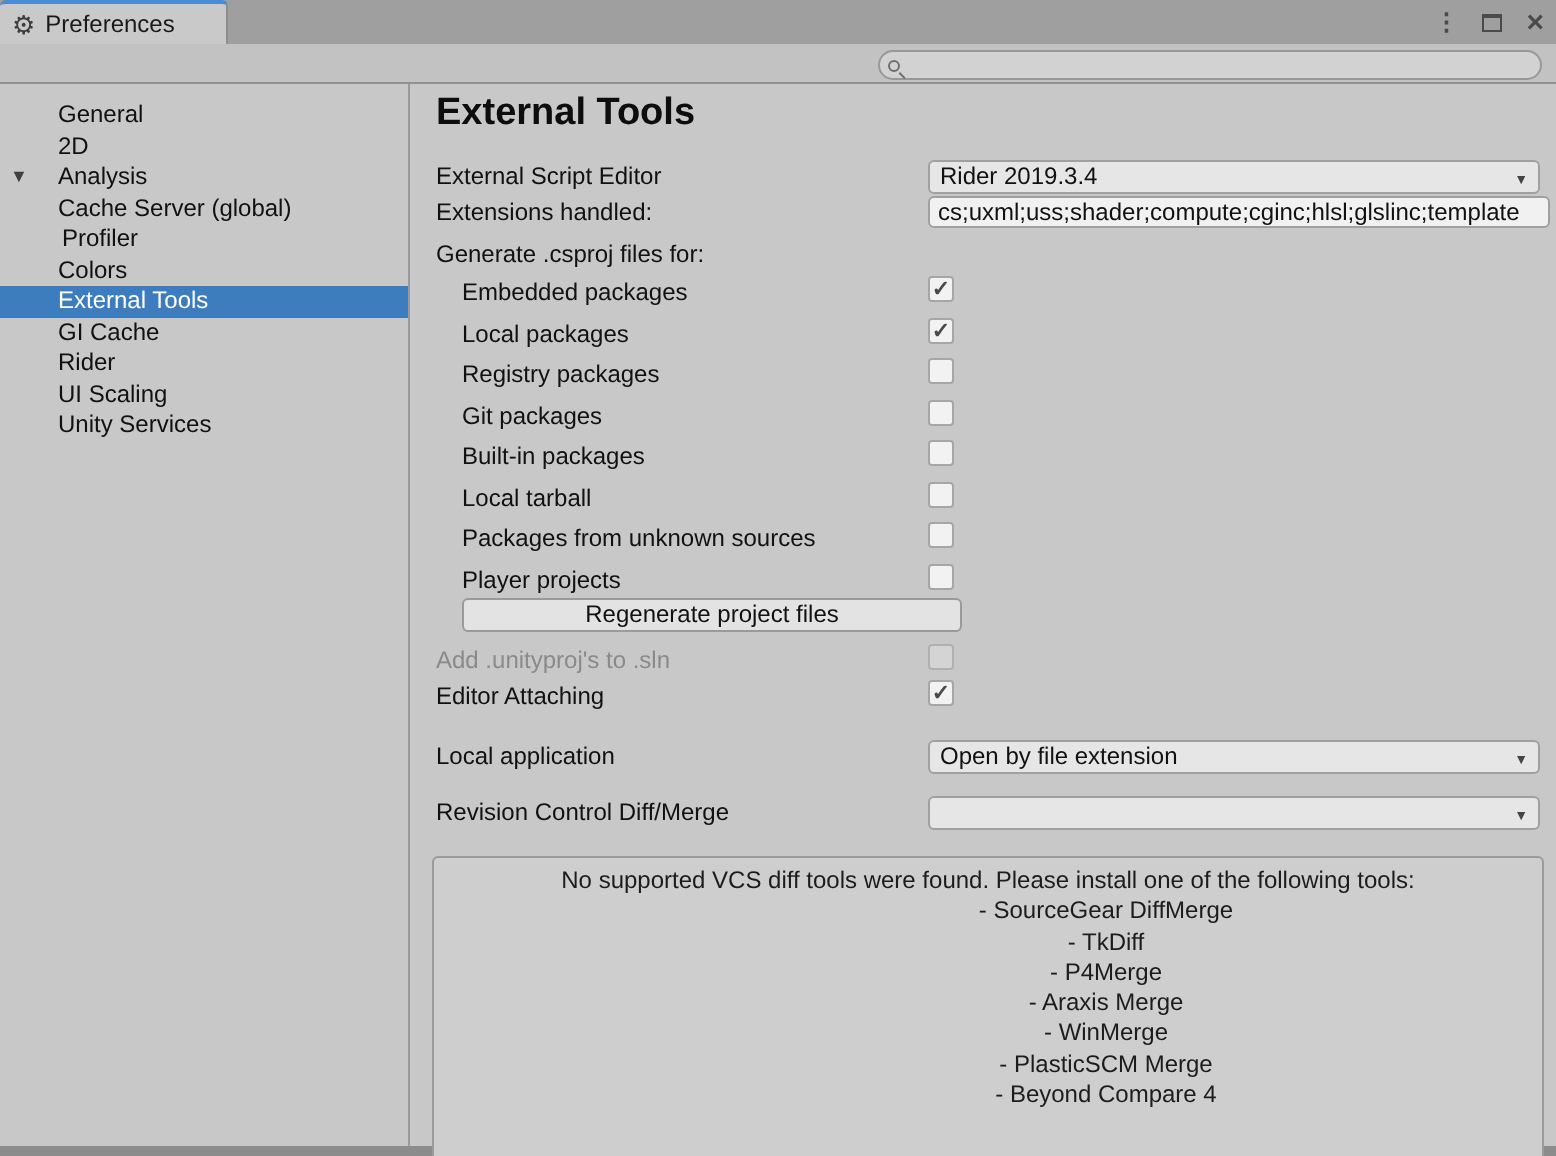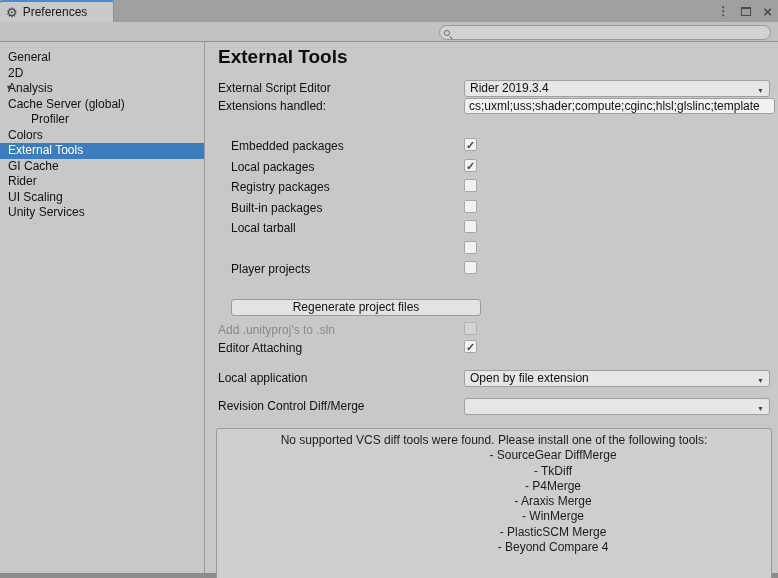--- a/index.html
+++ b/index.html
@@ -36,21 +36,21 @@
     background:#d2d2d2; border:1px solid #989898; border-radius:8px;
     display:flex; align-items:center; padding-left:4px;
   }
   .mag { width:6px; height:6px; border:1px solid #6f6f6f; border-radius:50%; position:relative; flex:none; }
   .mag::after { content:""; position:absolute; left:5px; top:5px; width:4px; height:1px; background:#6f6f6f; transform:rotate(45deg); transform-origin:0 0; }
   .searchinput { border:none; background:transparent; outline:none; flex:1; font-size:11px; height:12px; font-family:"Liberation Sans",sans-serif; }
 
   
   .body { flex:1; display:flex; min-height:0; }
   .sidebar { width:205px; border-right:1px solid #9a9a9a; padding-top:8px; flex:none; }
-  .side-item { height:15.5px; line-height:15.5px; padding-left:8px; position:relative; color:#111; white-space:nowrap; }
+  .side-item { height:15.5px; line-height:15.5px; padding-left:29px; position:relative; color:#111; white-space:nowrap; }
   .side-item.indent { padding-left:31px; }
   .side-item.selected { background:#3d7dbd; color:#fff; }
   .tri { position:absolute; left:5px; top:0; font-size:9px; color:#404040; }
 
   .main { flex:1; position:relative; }
   .h1 { position:absolute; left:13px; top:4px; font-size:19px; font-weight:bold; color:#0d0d0d; }
   .lbl { position:absolute; left:13px; white-space:nowrap; }
   .lbl.dim { color:#8a8a8a; }
 
   .dropdown {
@@ -138,42 +138,48 @@
       <div class="dropdown" style="top:38px">
         <span>Rider 2019.3.4</span>
         <span class="arrow">▼</span>
       </div>
 
       <div class="lbl" style="top:57px">Extensions handled:</div>
       <div class="textfield" style="top:56px">
         <span>cs;uxml;uss;shader;compute;cginc;hlsl;glslinc;template</span>
       </div>
 
+      <div class="lbl" style="top:78px">Generate .csproj files for:</div>
       <div class="cbgroup" id="cbgroup">
           <div class="cbrow">
             <span class="cblabel">Embedded packages</span>
             <span class="checkbox checked">✓</span>
           </div>
           <div class="cbrow">
             <span class="cblabel">Local packages</span>
             <span class="checkbox checked">✓</span>
           </div>
           <div class="cbrow">
             <span class="cblabel">Registry packages</span>
             <span class="checkbox"></span>
           </div>
           <div class="cbrow">
+            <span class="cblabel">Git packages</span>
+            <span class="checkbox"></span>
+          </div>
+          <div class="cbrow">
             <span class="cblabel">Built-in packages</span>
             <span class="checkbox"></span>
           </div>
           <div class="cbrow">
             <span class="cblabel">Local tarball</span>
             <span class="checkbox"></span>
           </div>
           <div class="cbrow">
+            <span class="cblabel">Packages from unknown sources</span>
             <span class="checkbox"></span>
           </div>
           <div class="cbrow">
             <span class="cblabel">Player projects</span>
             <span class="checkbox"></span>
           </div>
         </div>
 
       <div class="btn">Regenerate project files</div>
 

